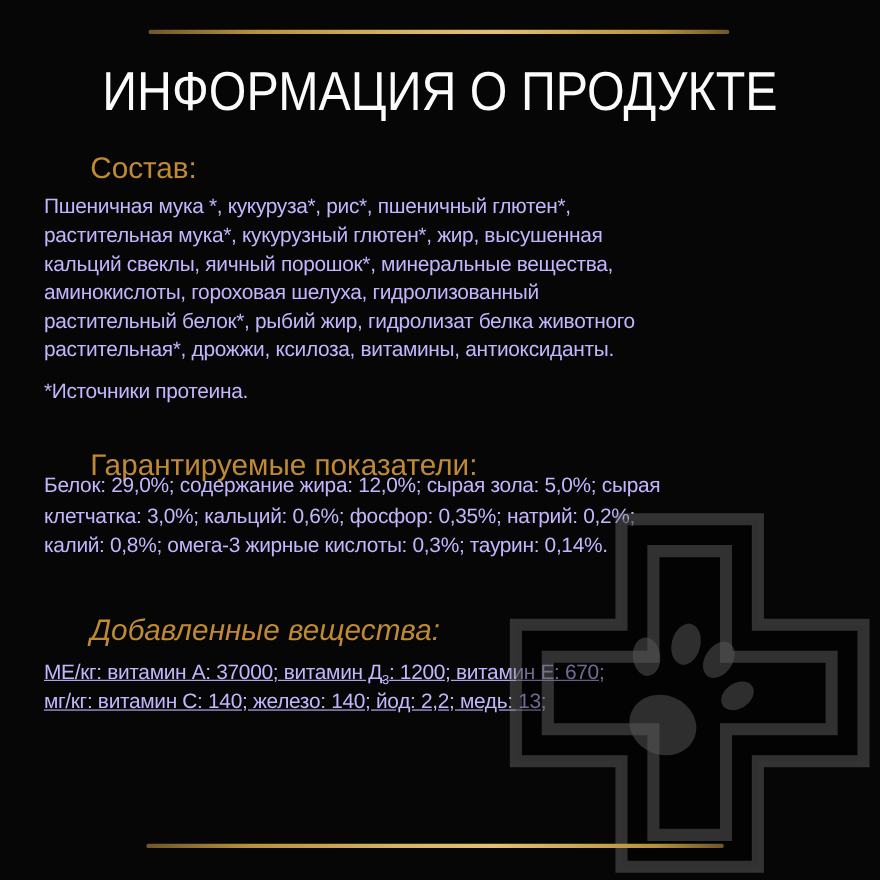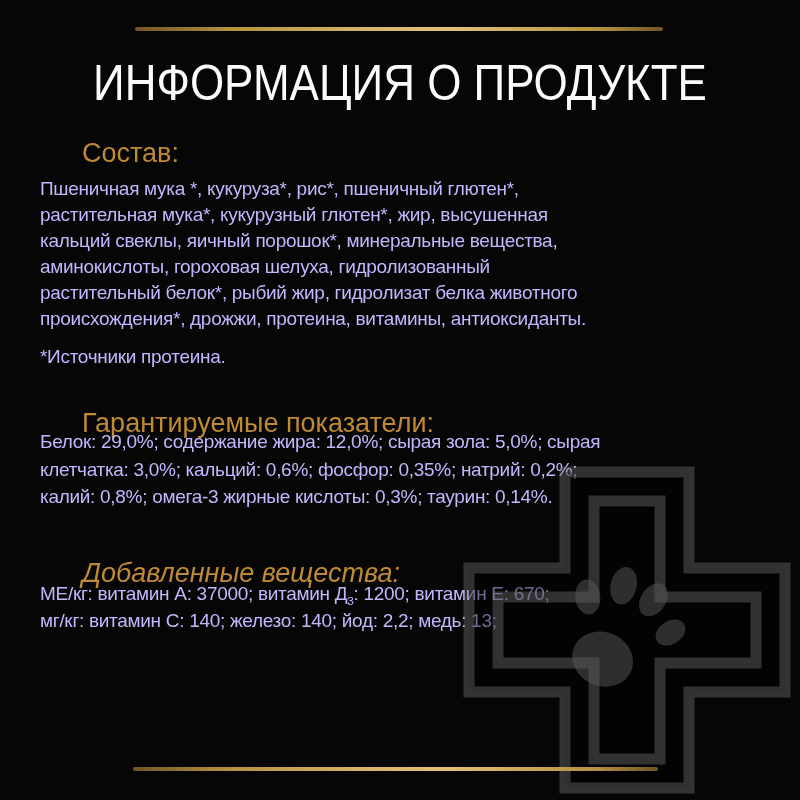--- a/index.html
+++ b/index.html
@@ -35,21 +35,21 @@
     white-space:nowrap;
     margin-left:42px;
   }
   .h-comp{top:138px;}
   .h-guar{top:408px;}
   .h-add{top:558px;font-style:italic;}
   .body-block{position:absolute;left:0;color:#c4b5fd;font-size:19px;letter-spacing:-0.3px;}
   .p-comp{top:176px;line-height:26px;}
   .p-note{top:344px;line-height:26px;}
   .p-guar{top:428px;line-height:27.5px;}
-  .p-add{top:580px;line-height:27px;}
+  .p-add{top:598px;line-height:27px;text-decoration:underline;}
   .tline{white-space:nowrap;}
   sub.small{font-size:0.62em;line-height:0;}
   .watermark{
     position:absolute;left:460px;top:465px;width:345px;height:345px;
     pointer-events:none;
   }
 </style>
 </head>
 <body>
 
@@ -59,21 +59,21 @@
 
 <div class="content">
 
   <div class="sec-heading h-comp">Состав:</div>
   <div class="body-block p-comp">
     <div class="tline">Пшеничная мука *, кукуруза*, рис*, пшеничный глютен*,</div>
     <div class="tline">растительная мука*, кукурузный глютен*, жир, высушенная</div>
     <div class="tline">кальций свеклы, яичный порошок*, минеральные вещества,</div>
     <div class="tline">аминокислоты, гороховая шелуха, гидролизованный</div>
     <div class="tline">растительный белок*, рыбий жир, гидролизат белка животного</div>
-    <div class="tline">происхождения*, дрожжи, протеина, витамины, антиоксиданты.</div>
+    <div class="tline">растительная*, дрожжи, ксилоза, витамины, антиоксиданты.</div>
   </div>
   <div class="body-block p-note">
     <div class="tline">*Источники протеина.</div>
   </div>
 
   <div class="sec-heading h-guar">Гарантируемые показатели:</div>
   <div class="body-block p-guar">
     <div class="tline">Белок: 29,0%; содержание жира: 12,0%; сырая зола: 5,0%; сырая</div>
     <div class="tline">клетчатка: 3,0%; кальций: 0,6%; фосфор: 0,35%; натрий: 0,2%;</div>
     <div class="tline">калий: 0,8%; омега-3 жирные кислоты: 0,3%; таурин: 0,14%.</div>

